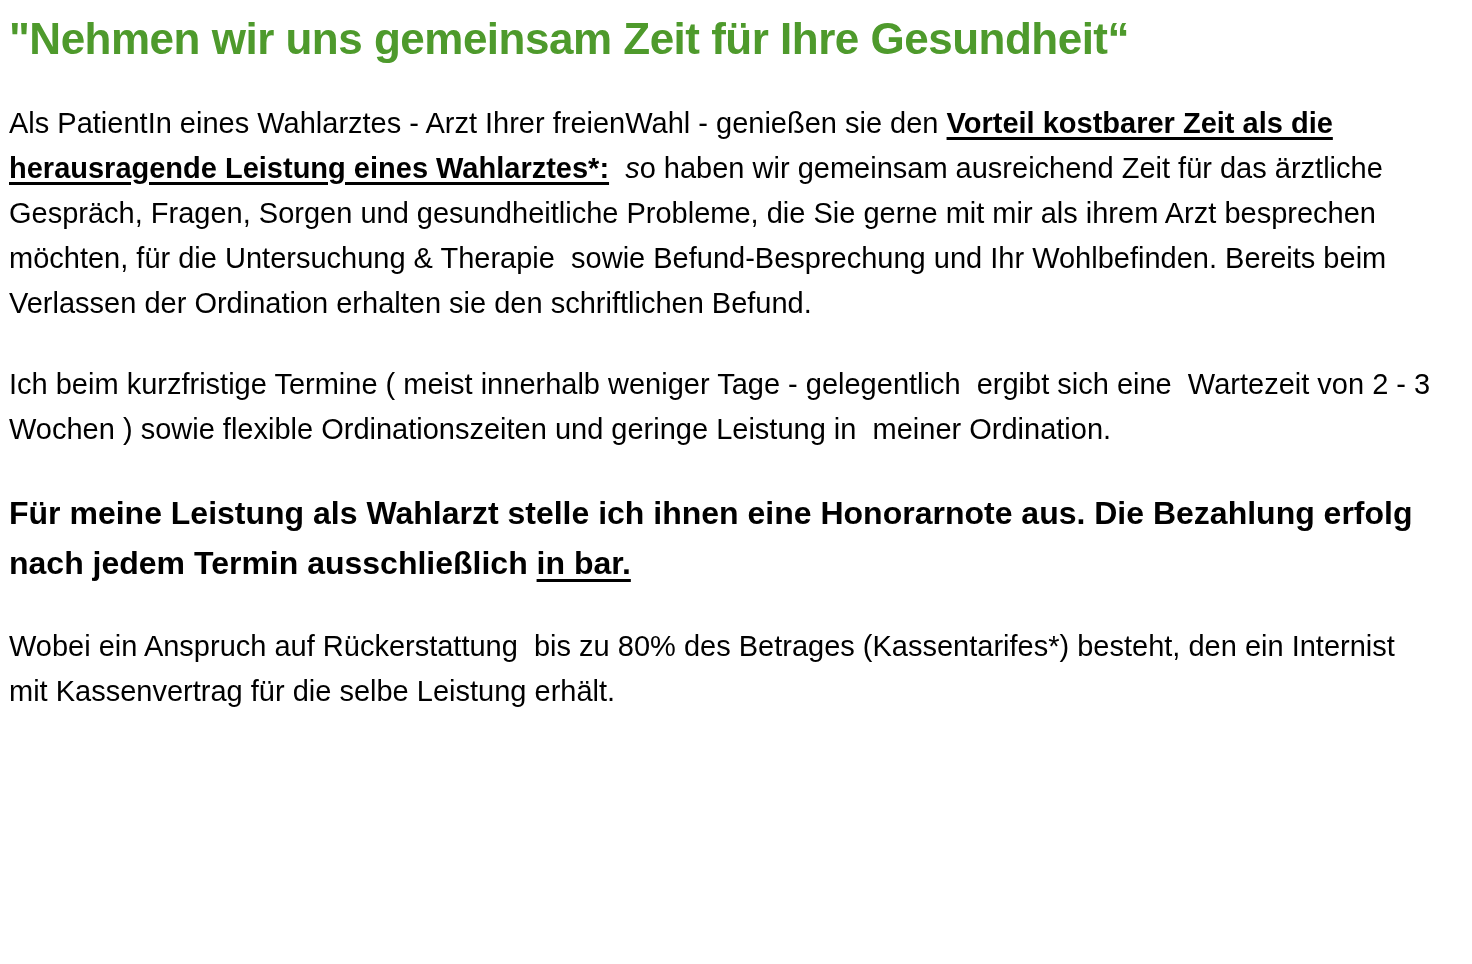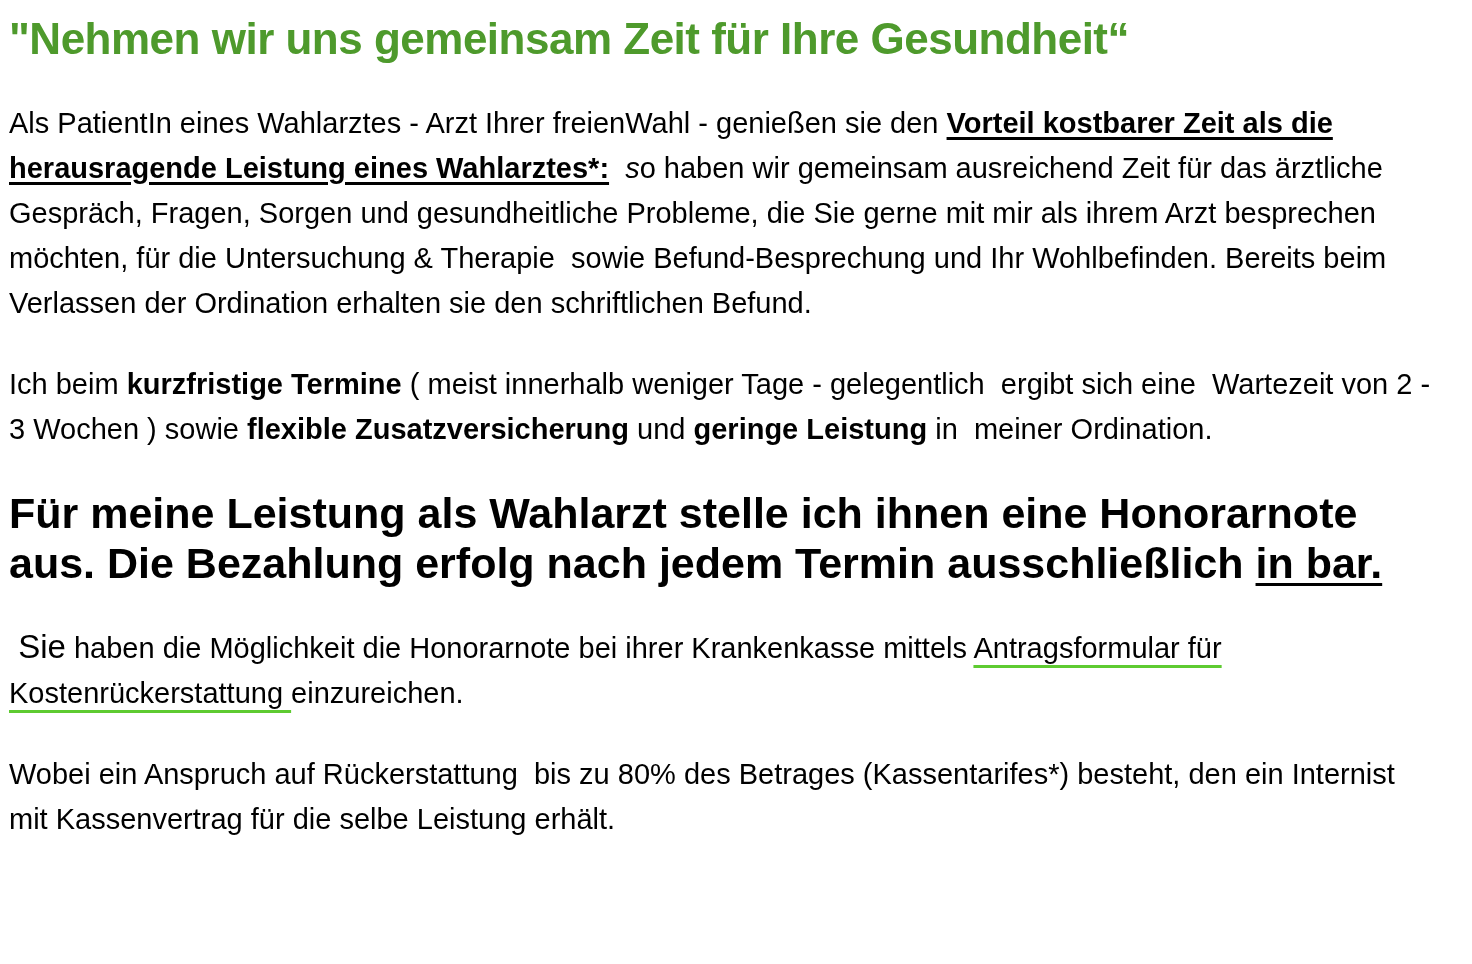--- a/index.html
+++ b/index.html
@@ -23,26 +23,26 @@
     color: #4e9a2c;
     margin: 8px 0 32px 0;
     letter-spacing: -0.5px;
   }
   p.body {
     font-size: 29px;
     line-height: 45px;
     margin: 36px 0;
   }
   p.big-bold {
-    font-size: 43px;
+    font-size: 32px;
     line-height: 50px;
     font-weight: bold;
     margin: 30px 0;
   }
-  .b { font-weight: bold; }
+  .b { font-weight: normal; }
   .bu {
     font-weight: bold;
     text-decoration: underline;
     text-decoration-thickness: 2.5px;
     text-underline-offset: 4px;
   }
   .u {
     text-decoration: underline;
     text-decoration-thickness: 3px;
     text-underline-offset: 5px;
@@ -60,22 +60,21 @@
 </style>
 </head>
 <body>
 
 <div class="page">
 
   <h1 class="title">"Nehmen wir uns gemeinsam Zeit für Ihre Gesundheit“</h1>
 
   <p class="body"><span>Als PatientIn eines Wahlarztes - Arzt Ihrer freienWahl - genießen sie den </span><span class="bu">Vorteil kostbarer Zeit als die herausragende Leistung eines Wahlarztes*:</span><span> &nbsp;</span><span class="ital">s</span><span>o haben wir gemeinsam ausreichend Zeit für das ärztliche Gespräch, Fragen, Sorgen und gesundheitliche Probleme, die Sie gerne mit mir als ihrem Arzt besprechen möchten, für die Untersuchung &amp; Therapie &nbsp;sowie Befund-Besprechung und Ihr Wohlbefinden. Bereits beim Verlassen der Ordination erhalten sie den schriftlichen Befund.</span></p>
 
-  <p class="body"><span>Ich beim </span><span class="b">kurzfristige Termine</span><span> ( meist innerhalb weniger Tage - gelegentlich &nbsp;ergibt sich eine &nbsp;Wartezeit von 2 - 3 Wochen ) sowie </span><span class="b">flexible Zusatzversicherung</span><span> und </span><span class="b">geringe Leistung</span><span> in &nbsp;meiner Ordination.</span></p>
+  <p class="body"><span>Ich beim </span><span class="b">kurzfristige Termine</span><span> ( meist innerhalb weniger Tage - gelegentlich &nbsp;ergibt sich eine &nbsp;Wartezeit von 2 - 3 Wochen ) sowie </span><span class="b">flexible Ordinationszeiten</span><span> und </span><span class="b">geringe Leistung</span><span> in &nbsp;meiner Ordination.</span></p>
 
   <p class="big-bold"><span>Für meine Leistung als Wahlarzt stelle ich ihnen eine Honorarnote aus. Die Bezahlung erfolg nach jedem Termin ausschließlich </span><span class="u">in bar.</span></p>
 
-  <p class="body"><span class="lead-big">&nbsp;Sie</span><span> haben die Möglichkeit die Honorarnote bei ihrer Krankenkasse mittels </span><a class="green-link">Antragsformular für Kostenrückerstattung </a><span>einzureichen.</span></p>
 
   <p class="body"><span>Wobei ein Anspruch auf Rückerstattung &nbsp;bis zu 80% des Betrages (Kassentarifes*) besteht, den ein Internist mit Kassenvertrag für die selbe Leistung erhält.</span></p>
 
 
 </div>
 
 </body></html>

